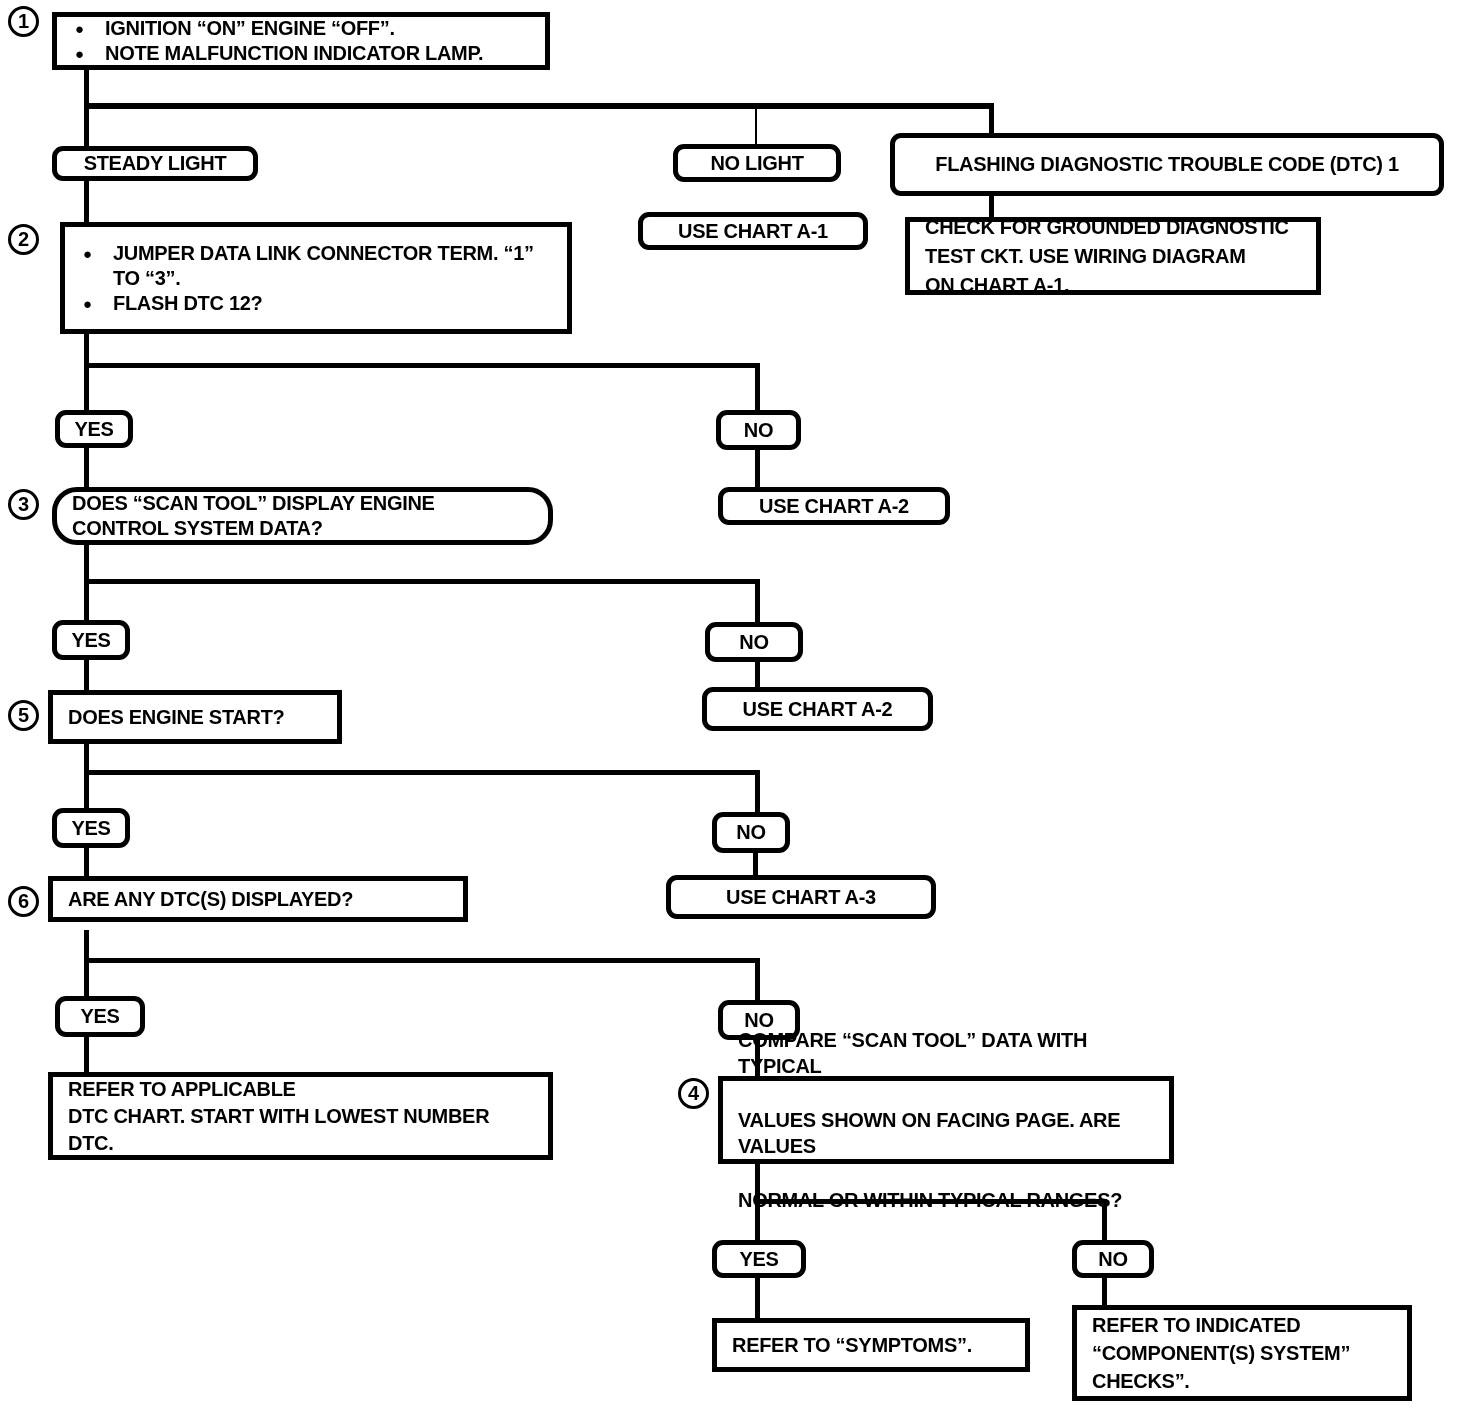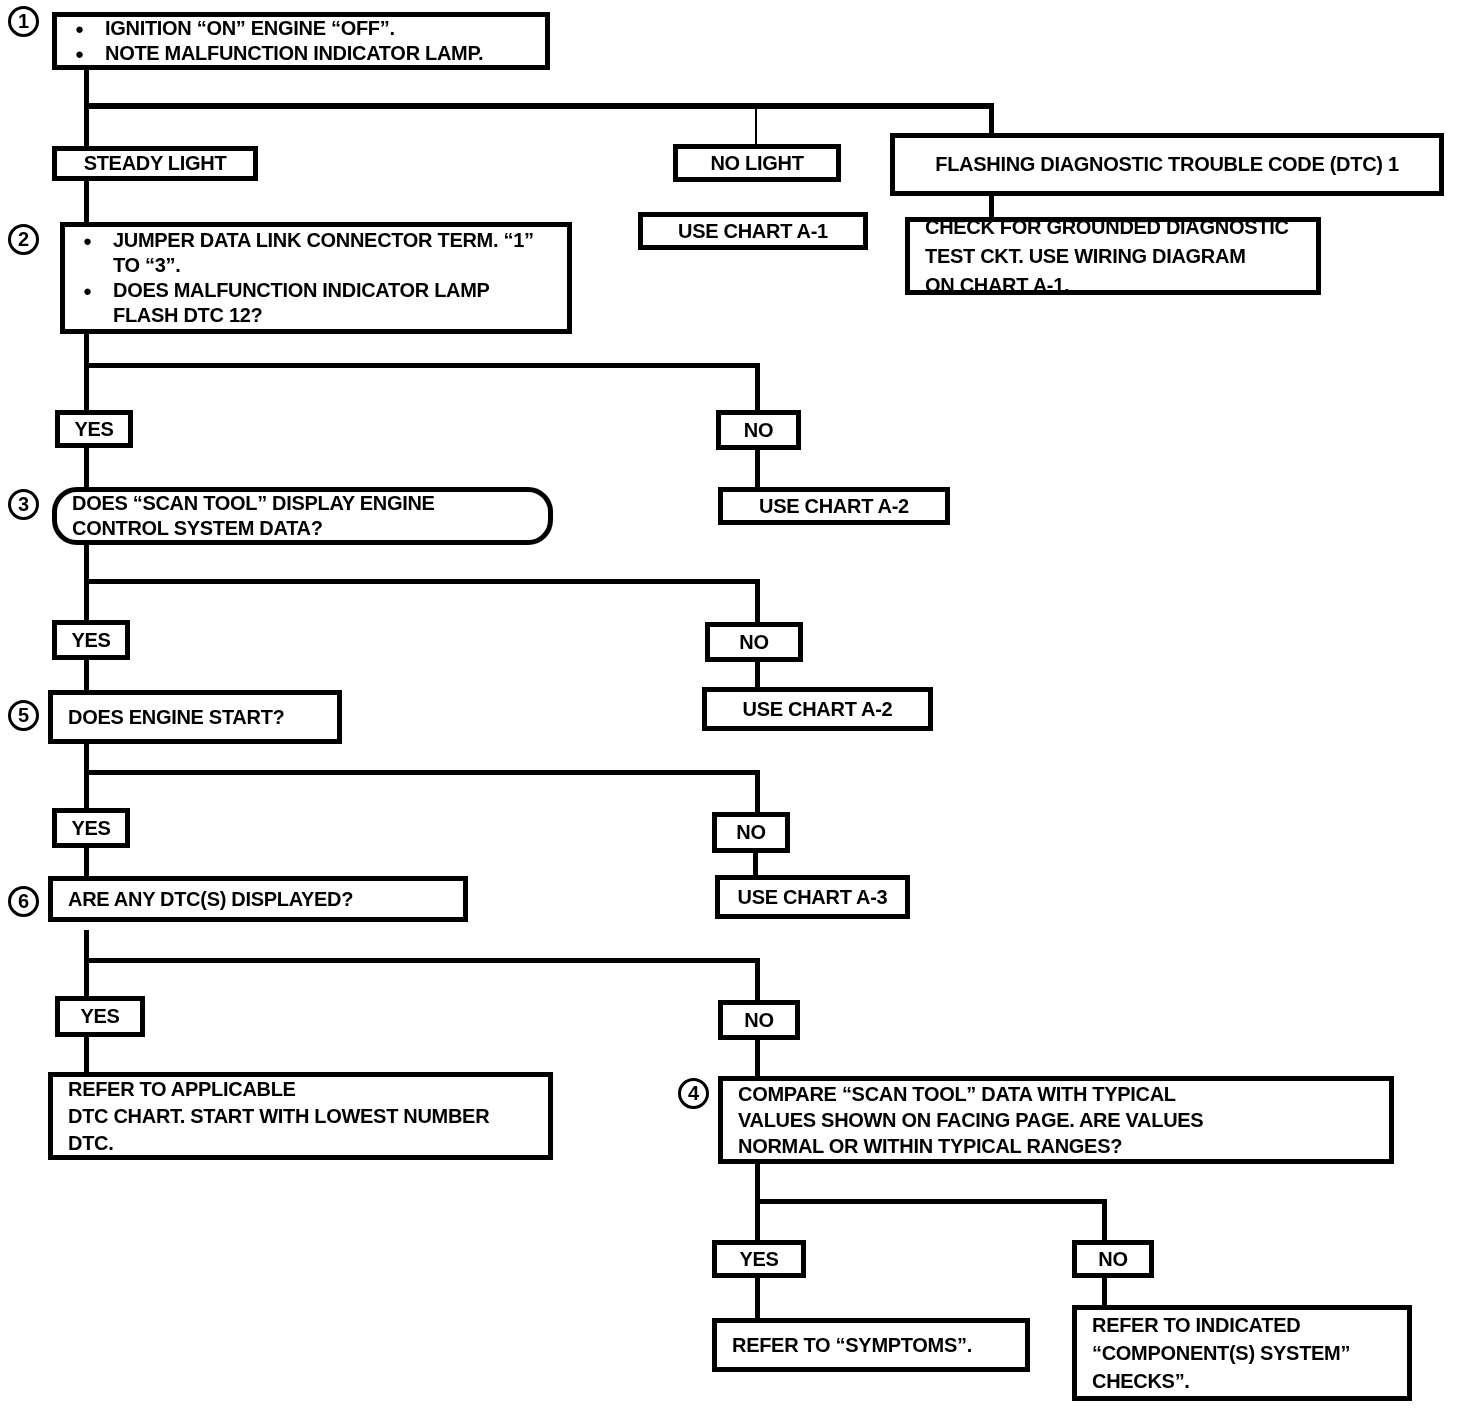--- a/index.html
+++ b/index.html
@@ -6,21 +6,21 @@
   #stage{
     position:relative;width:1472px;height:1408px;background:#ffffff;
     font-family:"Liberation Sans",sans-serif;font-weight:bold;color:#000000;
     letter-spacing:-0.3px;
   }
   .box{
     position:absolute;box-sizing:border-box;border:5px solid #000000;background:#ffffff;
     display:flex;flex-direction:column;justify-content:center;
     font-size:20px;line-height:25px;
   }
-  .box.center{align-items:center;}
+  .box.center{align-items:center;border-radius:11px;}
   .box.pad{padding-left:15px;padding-right:8px;}
   .ln{position:absolute;background:#000000;}
   .circ{
     position:absolute;box-sizing:border-box;border:3px solid #000000;border-radius:50%;
     width:31px;height:31px;display:flex;align-items:center;justify-content:center;
     font-size:20px;background:#ffffff;
   }
   .bul{display:flex;align-items:flex-start;}
   .bul .dot{width:14px;flex:0 0 14px;margin-left:18px;margin-right:16px;font-size:15px;line-height:25px;}
   .bl{white-space:nowrap;}
@@ -121,21 +121,20 @@
     <div class="bul">
       <span class="dot">●</span>
       <span>
         <span class="bl" style="display:block;">JUMPER DATA LINK CONNECTOR TERM. “1”</span>
         <span class="bl" style="display:block;">TO “3”.</span>
       </span>
     </div>
     <div class="bul">
       <span class="dot">●</span>
       <span>
-        <span class="bl" style="display:block;">DOES MALFUNCTION INDICATOR LAMP</span>
         <span class="bl" style="display:block;">FLASH DTC 12?</span>
       </span>
     </div>
   </div>
 
   <div class="box center" style="left:55px;top:410px;width:78px;height:38px;">
     <span>YES</span>
   </div>
   <div class="box center" style="left:716px;top:410px;width:85px;height:40px;">
     <span>NO</span>
@@ -166,37 +165,37 @@
   <div class="box center" style="left:52px;top:808px;width:78px;height:40px;">
     <span>YES</span>
   </div>
   <div class="box center" style="left:712px;top:812px;width:78px;height:41px;">
     <span>NO</span>
   </div>
 
   <div class="box pad" style="left:48px;top:876px;width:420px;height:46px;">
     <div>ARE ANY DTC(S) DISPLAYED?</div>
   </div>
-  <div class="box center" style="left:715px;top:875px;width:195px;height:44px;">
+  <div class="box center" style="left:666px;top:875px;width:270px;height:44px;">
     <span>USE CHART A-3</span>
   </div>
 
   <div class="box center" style="left:55px;top:996px;width:90px;height:41px;">
     <span>YES</span>
   </div>
   <div class="box center" style="left:718px;top:1000px;width:82px;height:40px;">
     <span>NO</span>
   </div>
 
   <div class="box pad" style="left:48px;top:1072px;width:505px;height:88px;line-height:27px;">
     <div>REFER TO APPLICABLE</div>
     <div>DTC CHART. START WITH LOWEST NUMBER</div>
     <div>DTC.</div>
   </div>
-  <div class="box pad" style="left:718px;top:1076px;width:676px;height:88px;line-height:26px;">
+  <div class="box pad" style="left:718px;top:1076px;width:456px;height:88px;line-height:26px;gap:28px;">
     <div>COMPARE “SCAN TOOL” DATA WITH TYPICAL</div>
     <div>VALUES SHOWN ON FACING PAGE. ARE VALUES</div>
     <div>NORMAL OR WITHIN TYPICAL RANGES?</div>
   </div>
 
   <div class="box center" style="left:712px;top:1240px;width:94px;height:38px;">
     <span>YES</span>
   </div>
   <div class="box center" style="left:1072px;top:1240px;width:82px;height:38px;">
     <span>NO</span>

